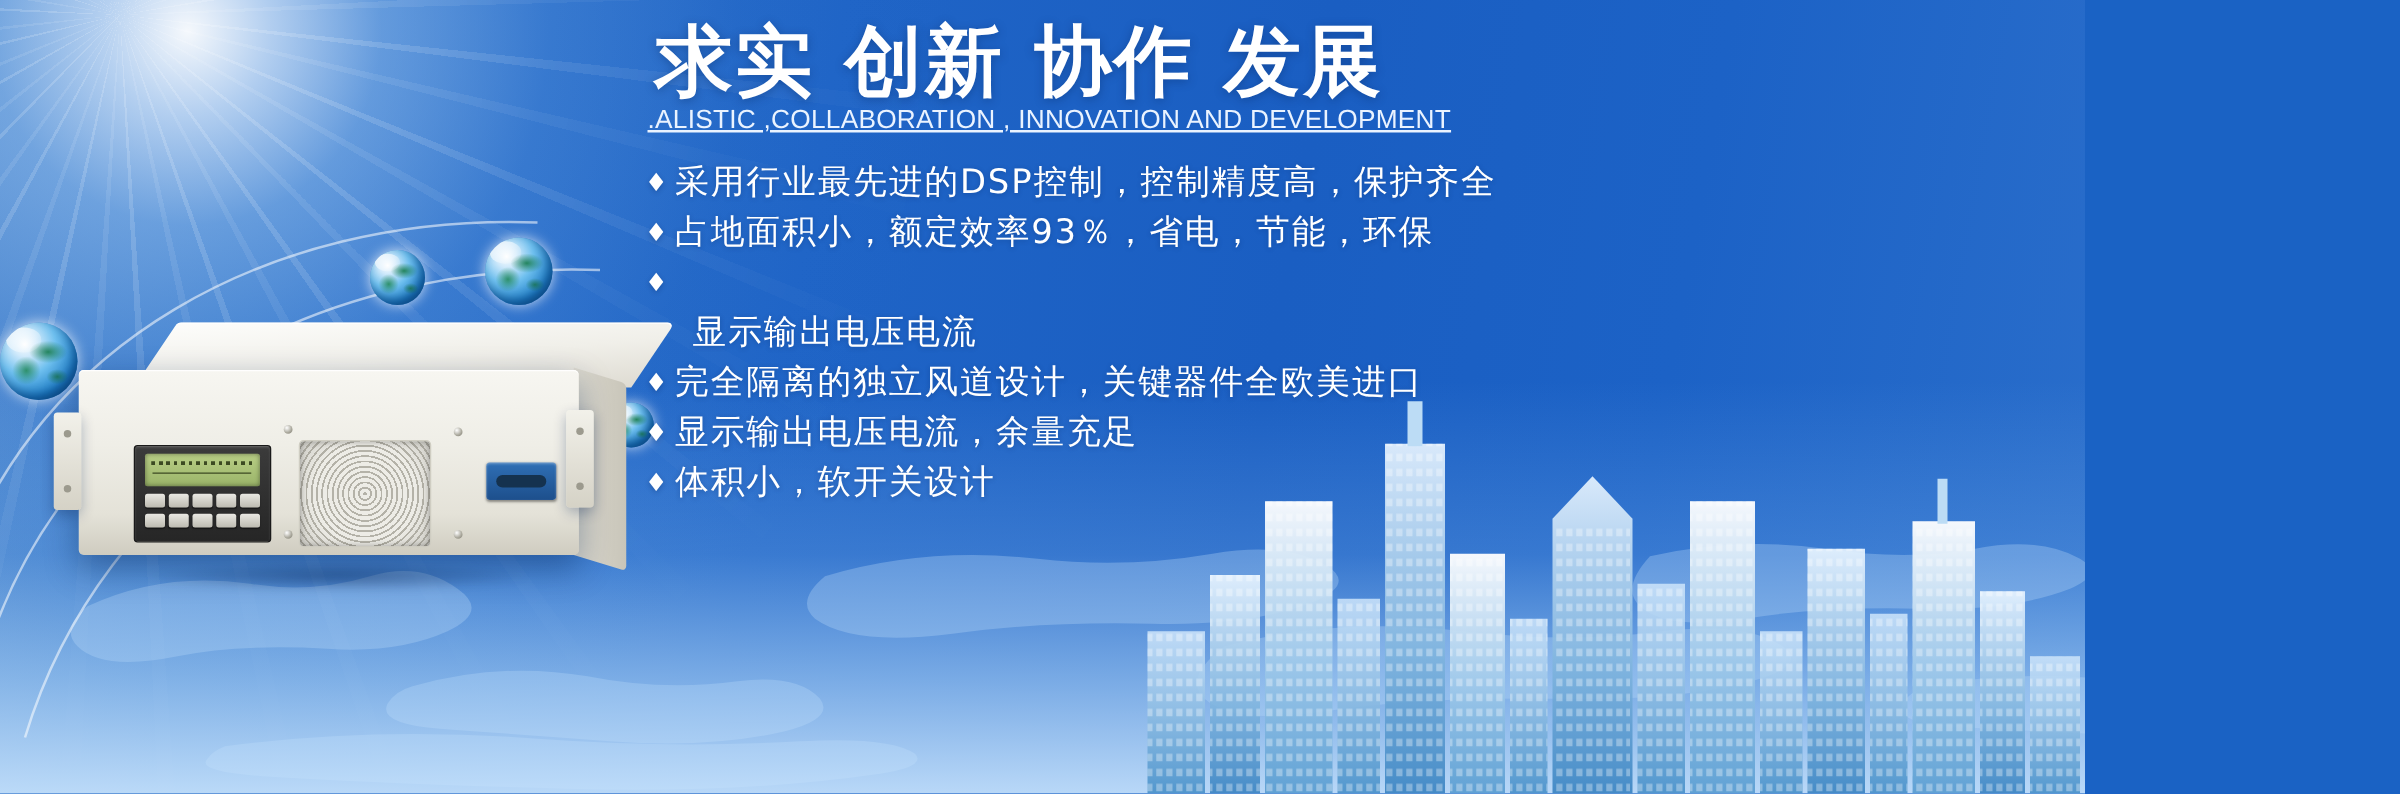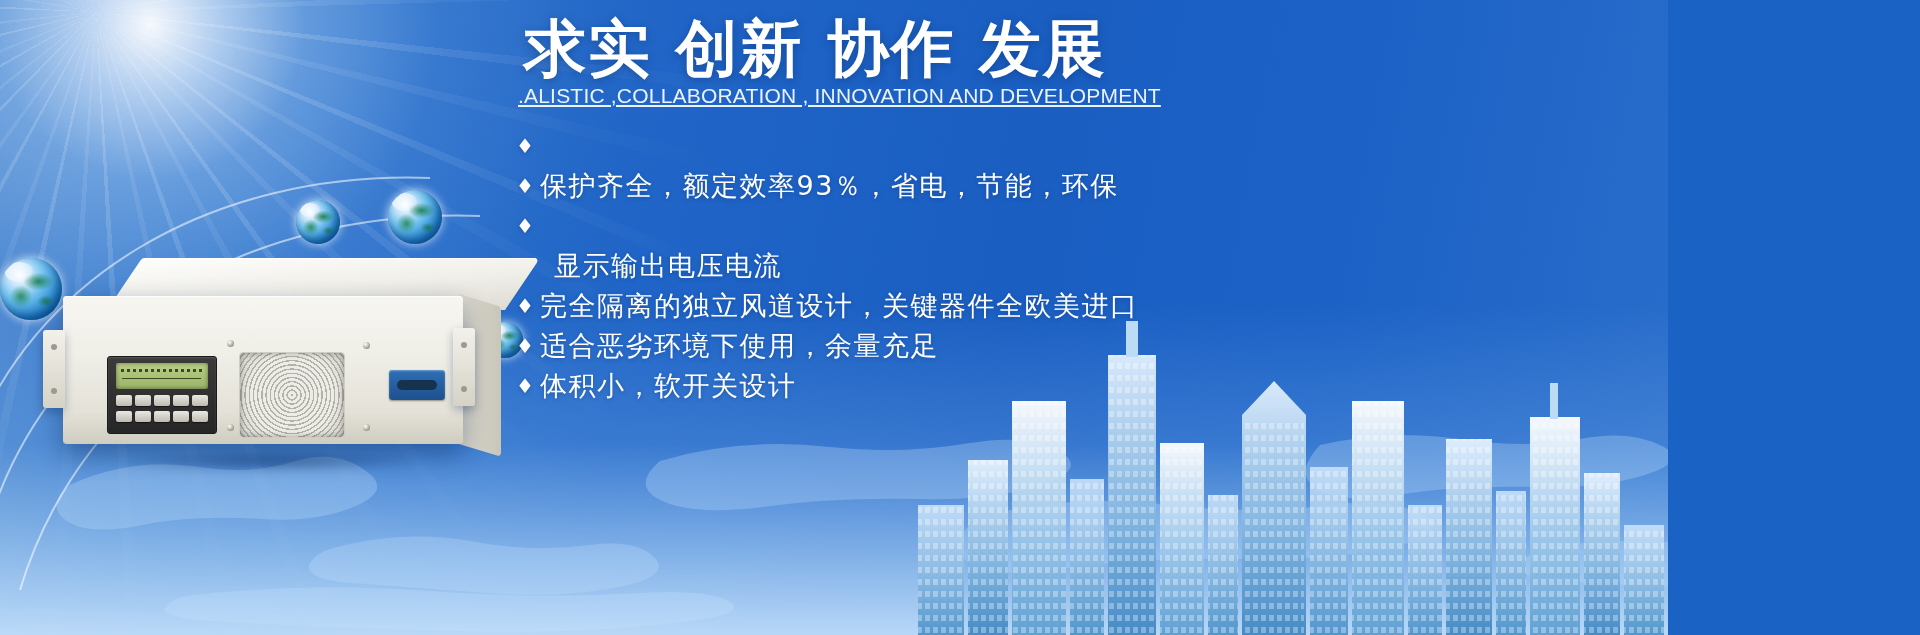--- a/index.html
+++ b/index.html
@@ -321,39 +321,40 @@
     <div class="ear-l"></div>
     <div class="ear-r"></div>
   </div>
 
   <div class="content">
     <h1 class="headline">求实 创新 协作 发展</h1>
     <div class="subtitle">.ALISTIC ,COLLABORATION , INNOVATION AND DEVELOPMENT</div>
     <ul class="features" id="feature-list">
         <li>
           <span class="bullet">♦</span>
-        </li>
-        <li>
-          <span class="bullet">♦</span>
-          <span class="txt">保护齐全，额定效率93％，省电，节能，环保</span>
+          <span class="txt">采用行业最先进的DSP控制，控制精度高，保护齐全</span>
+        </li>
+        <li>
+          <span class="bullet">♦</span>
+          <span class="txt">占地面积小，额定效率93％，省电，节能，环保</span>
         </li>
         <li>
           <span class="bullet">♦</span>
         </li>
         <li class="cont">
           <span class="bullet">♦</span>
           <span class="txt">显示输出电压电流</span>
         </li>
         <li>
           <span class="bullet">♦</span>
           <span class="txt">完全隔离的独立风道设计，关键器件全欧美进口</span>
         </li>
         <li>
           <span class="bullet">♦</span>
-          <span class="txt">适合恶劣环境下使用，余量充足</span>
+          <span class="txt">显示输出电压电流，余量充足</span>
         </li>
         <li>
           <span class="bullet">♦</span>
           <span class="txt">体积小，软开关设计</span>
         </li>
       </ul>
   </div>
 
 </div>
 

